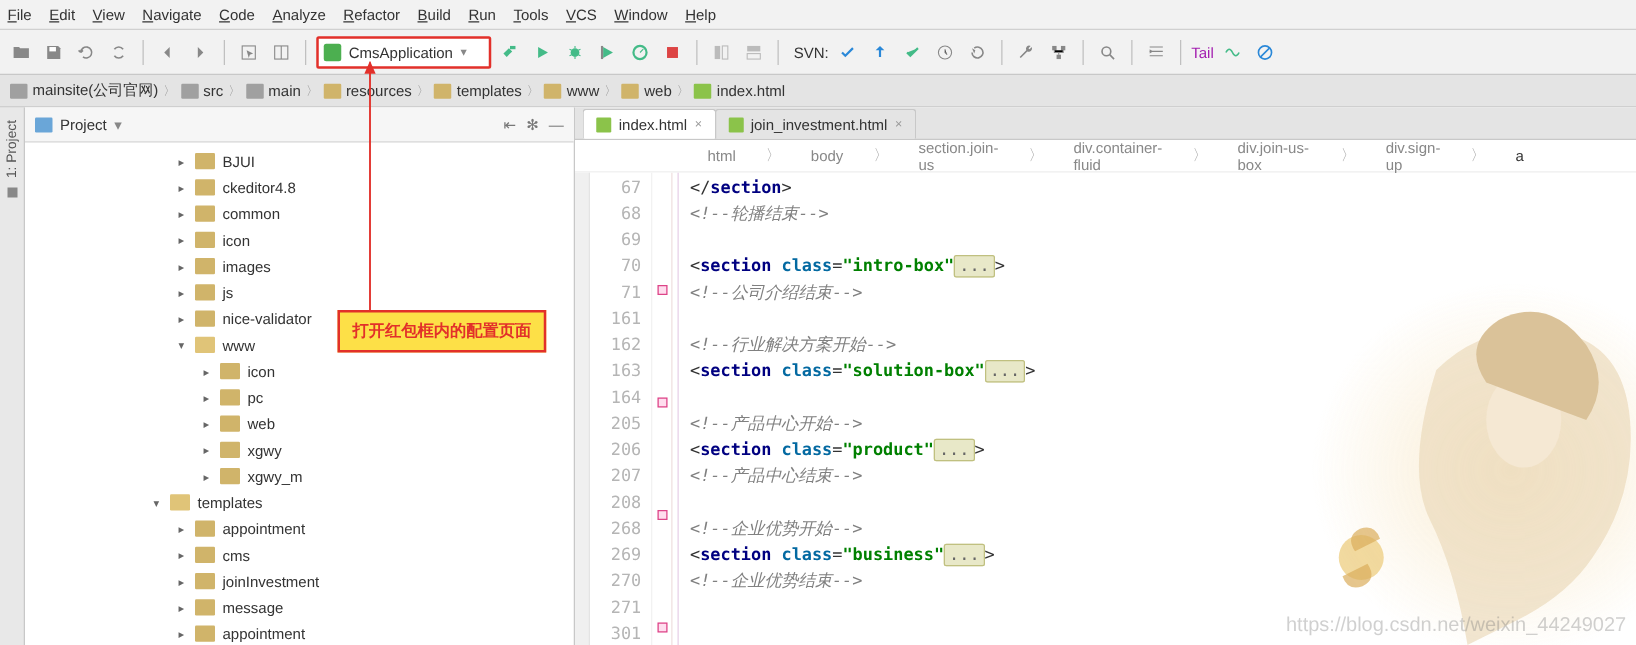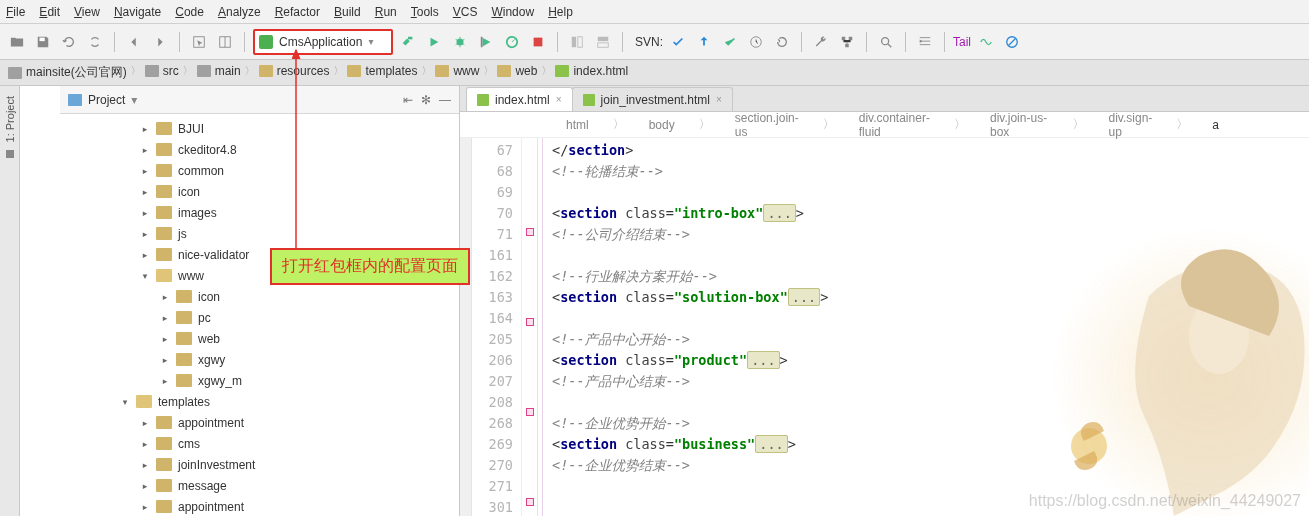--- a/index.html
+++ b/index.html
@@ -9,32 +9,32 @@
   .menubar span u{text-decoration:underline;}
   .toolbar{display:flex;align-items:center;gap:4px;padding:4px 6px;background:#f2f2f2;border-bottom:1px solid #c8c8c8;height:36px;position:relative;}
   .tbtn{width:22px;height:22px;display:flex;align-items:center;justify-content:center;color:#555;border-radius:3px;}
   .tbtn svg{width:14px;height:14px;}
   .sep{width:1px;height:20px;background:#c0c0c0;margin:0 4px;}
   .run-config{display:flex;align-items:center;gap:6px;border:2px solid #e2302a;padding:2px 8px 2px 4px;background:#fff;border-radius:2px;height:26px;min-width:140px;}
   .run-config .icon{width:14px;height:14px;background:#4caf50;border-radius:2px;}
   .run-config .chev{color:#888;font-size:10px;}
   .svn-label{color:#333;margin-left:4px;}
   .tail{color:#a21caf;font-size:12px;}
-  .crumbbar{display:flex;align-items:flex-start;gap:4px;padding:4px 8px;background:#e4e4e4;border-bottom:1px solid #c8c8c8;height:26px;}
+  .crumbbar{display:flex;align-items:center;gap:4px;padding:4px 8px;background:#e4e4e4;border-bottom:1px solid #c8c8c8;height:26px;}
   .crumb{display:flex;align-items:center;gap:4px;color:#333;}
   .crumb .fico{width:14px;height:12px;background:#d0b46a;border-radius:1px;position:relative;}
   .crumb .fico.pkg{background:#a0a0a0;}
   .crumb .fico.html{background:#8bc34a;}
   .crumb-sep{color:#999;font-size:10px;}
   .main{display:flex;height:430px;}
   .sidetab{width:20px;background:#e8e8e8;border-right:1px solid #c8c8c8;display:flex;flex-direction:column;align-items:center;padding-top:6px;gap:4px;}
   .sidetab .vlabel{writing-mode:vertical-rl;transform:rotate(180deg);font-size:11px;color:#555;padding:4px 0;}
   .sidetab .sq{width:8px;height:8px;background:#888;}
   .project{width:440px;background:#fff;border-right:1px solid #c8c8c8;display:flex;flex-direction:column;}
-  .project-head{display:flex;align-items:center;justify-content:space-between;padding:4px 8px;border-bottom:1px solid #d8d8d8;background:#f6f6f6;height:28px;margin-left:40px;}
+  .project-head{display:flex;align-items:center;justify-content:space-between;padding:4px 8px;border-bottom:1px solid #d8d8d8;background:#f6f6f6;height:28px;}
   .project-head .title{display:flex;align-items:center;gap:6px;}
   .project-head .title .pico{width:14px;height:12px;background:#6aa6d8;border-radius:1px;}
   .project-head .tools{display:flex;gap:8px;color:#777;}
   .tree{flex:1;overflow:auto;padding:4px 0 4px 0;position:relative;}
   .tnode{display:flex;align-items:center;gap:6px;height:21px;padding-left:0;white-space:nowrap;}
   .tnode .arrow{width:10px;text-align:center;color:#666;font-size:9px;}
   .tnode .fold{width:16px;height:13px;background:#d0b46a;border-radius:1px;display:inline-block;}
   .tnode .fold.open{background:#e0c478;}
   .editor{flex:1;display:flex;flex-direction:column;background:#fff;position:relative;}
   .tabs{display:flex;align-items:flex-end;background:#e4e4e4;height:26px;border-bottom:1px solid #c8c8c8;padding-left:6px;gap:0;}
@@ -49,26 +49,26 @@
   .code{display:flex;flex:1;overflow:hidden;font-family:Consolas,Menlo,monospace;font-size:13.5px;line-height:21px;}
   .strip{width:12px;background:#f0f0f0;border-right:1px solid #e4e4e4;}
   .gutter{width:50px;text-align:right;color:#b5b5b5;background:#fff;padding:2px 8px 2px 0;border-right:1px solid #eee;}
   .gutter div{height:21px;}
   .marks{width:16px;background:#fff;border-right:1px solid #f0e0e0;}
   .marks div{height:21px;}
   .marks .m{width:8px;height:8px;border:1px solid #d48;background:#fde;margin:6px auto 0;}
   .lines{flex:1;padding:2px 0 2px 14px;position:relative;}
   .lines::before{content:"";position:absolute;left:4px;top:0;bottom:0;width:1px;background:#e8d0e8;}
   .lines div{height:21px;white-space:pre;}
-  .attr{color:#404040;font-weight:normal;}
+  .attr{color:#0369a1;font-weight:bold;}
   .str{color:#008000;font-weight:bold;}
   .cm{color:#808080;font-style:italic;}
   .tag{color:#000080;font-weight:bold;}
   .fold-dots{background:#e8e8c8;border:1px solid #c0c080;padding:0 3px;border-radius:2px;color:#666;font-style:normal;}
-  .annot-box{position:absolute;border:2px solid #e2302a;color:#e2302a;background:#bef264;padding:6px 10px;font-size:16px;left:270px;top:248px;z-index:10;font-weight:400;}
+  .annot-box{position:absolute;border:2px solid #e2302a;color:#e2302a;background:#fde047;padding:6px 10px;font-size:13px;left:270px;top:248px;z-index:10;font-weight:700;}
   svg.arrow-ann{position:absolute;left:224px;top:40px;z-index:9;pointer-events:none;}
   .watermark{position:absolute;right:8px;bottom:6px;color:rgba(120,120,120,.35);font-size:16px;z-index:5;}
   .hero{position:absolute;right:0;bottom:0;width:420px;height:300px;opacity:.85;pointer-events:none;z-index:1;}
   .hero svg{width:100%;height:100%;}
 </style>
 </head>
 <body>
 
 <div class="menubar" id="menubar">
     <span><u>F</u>ile</span>

